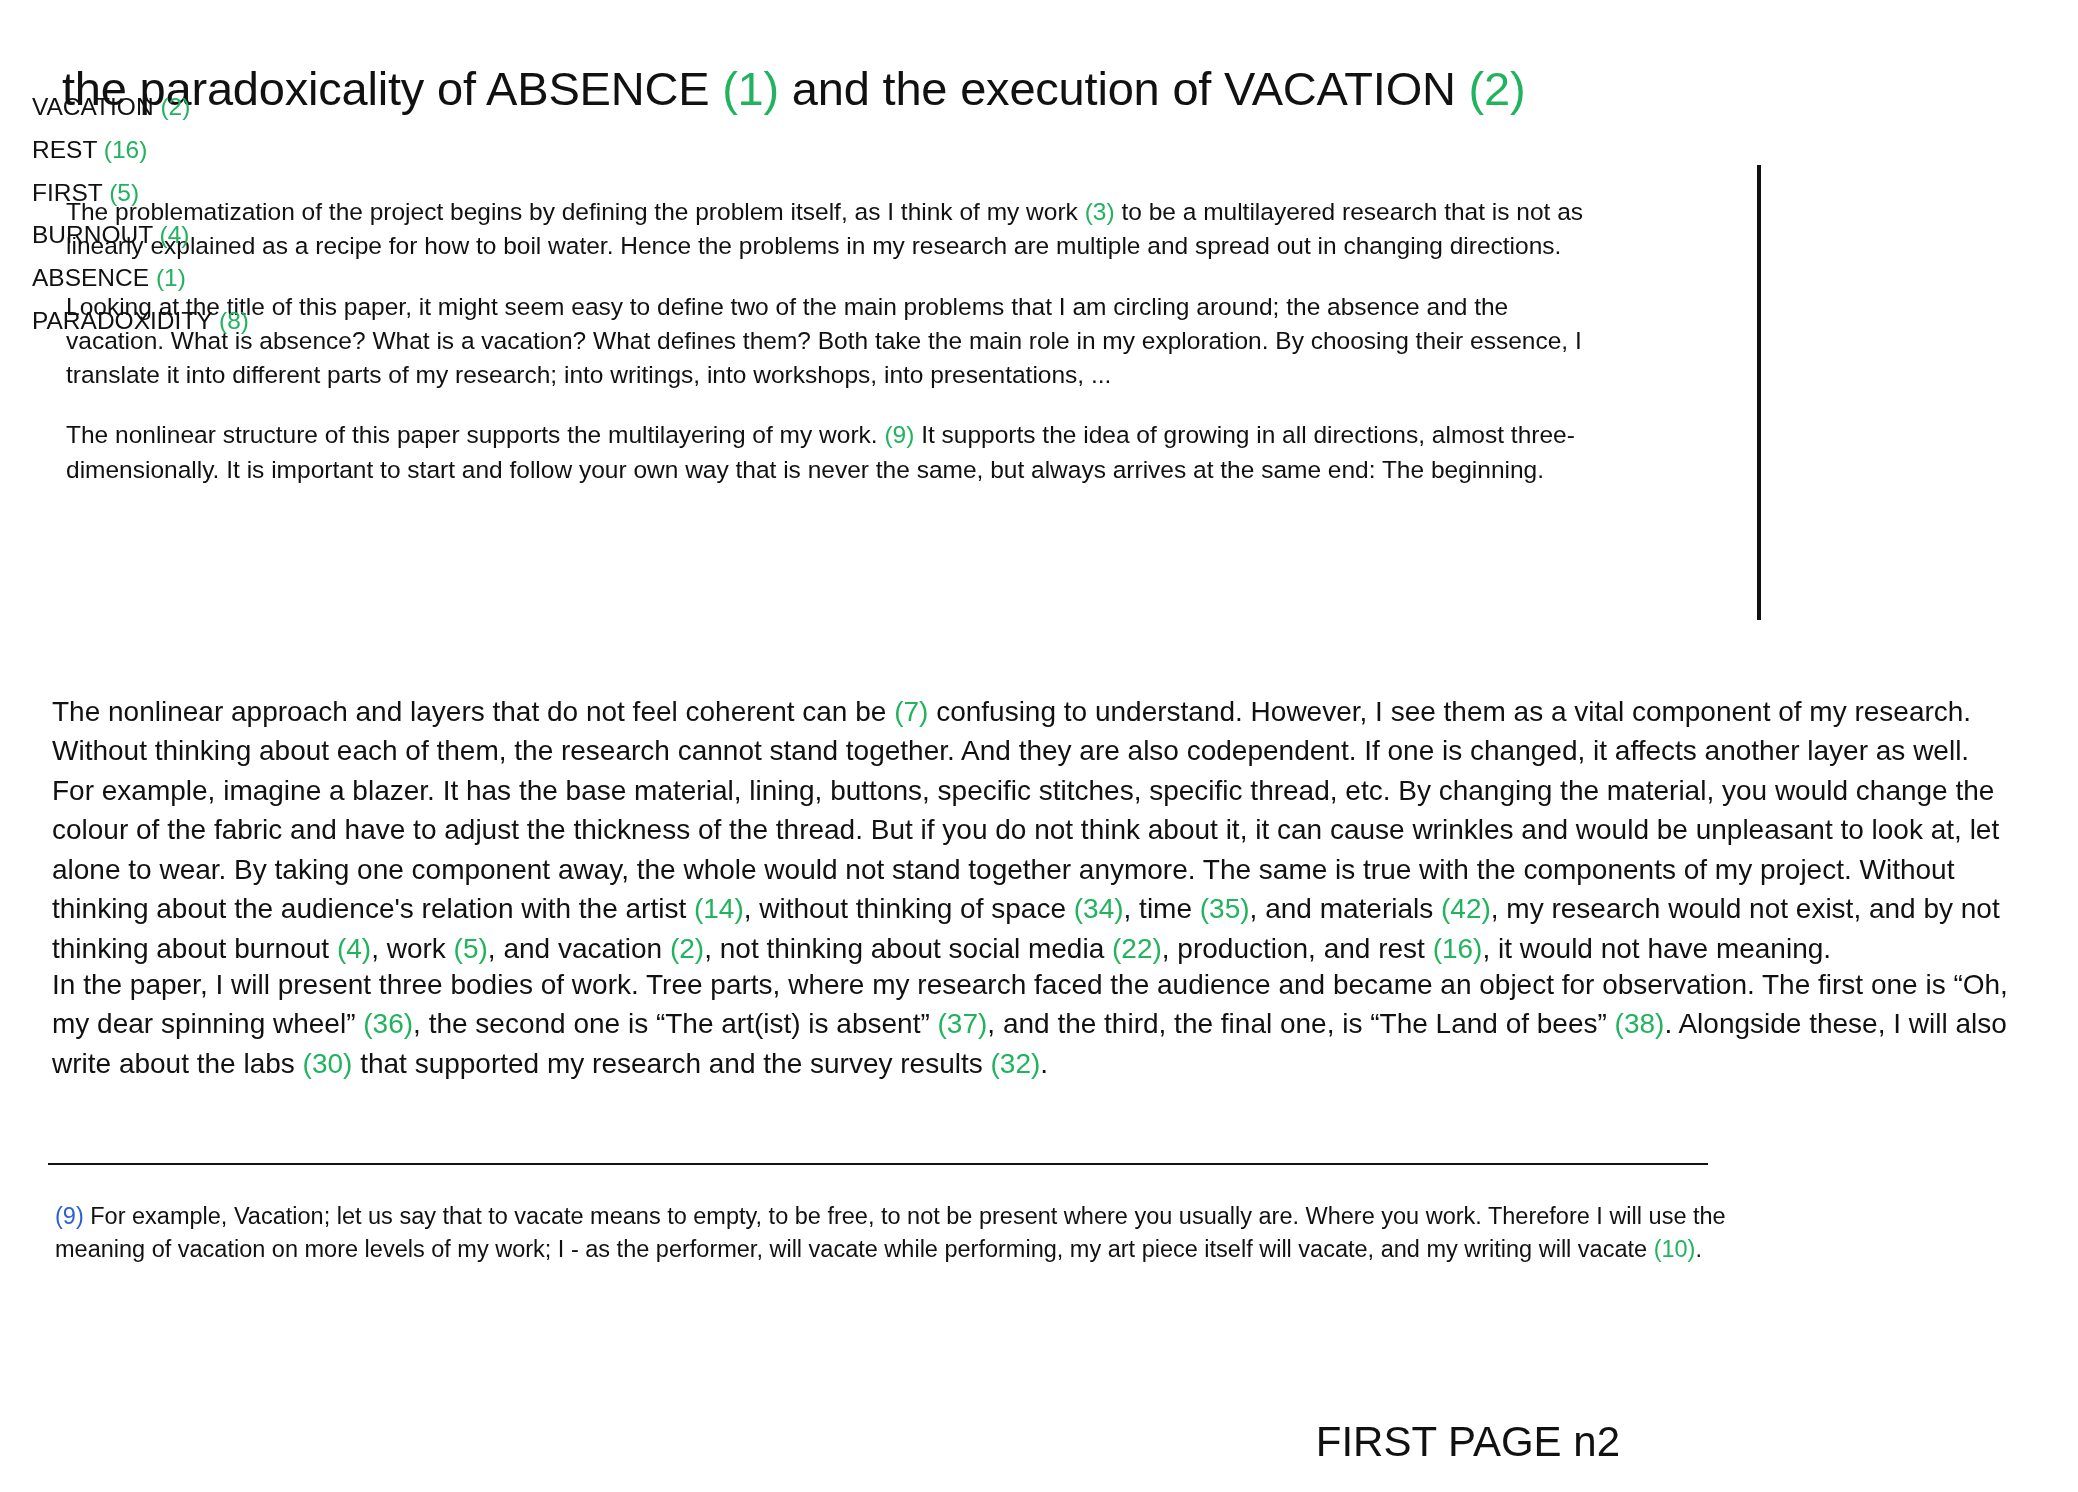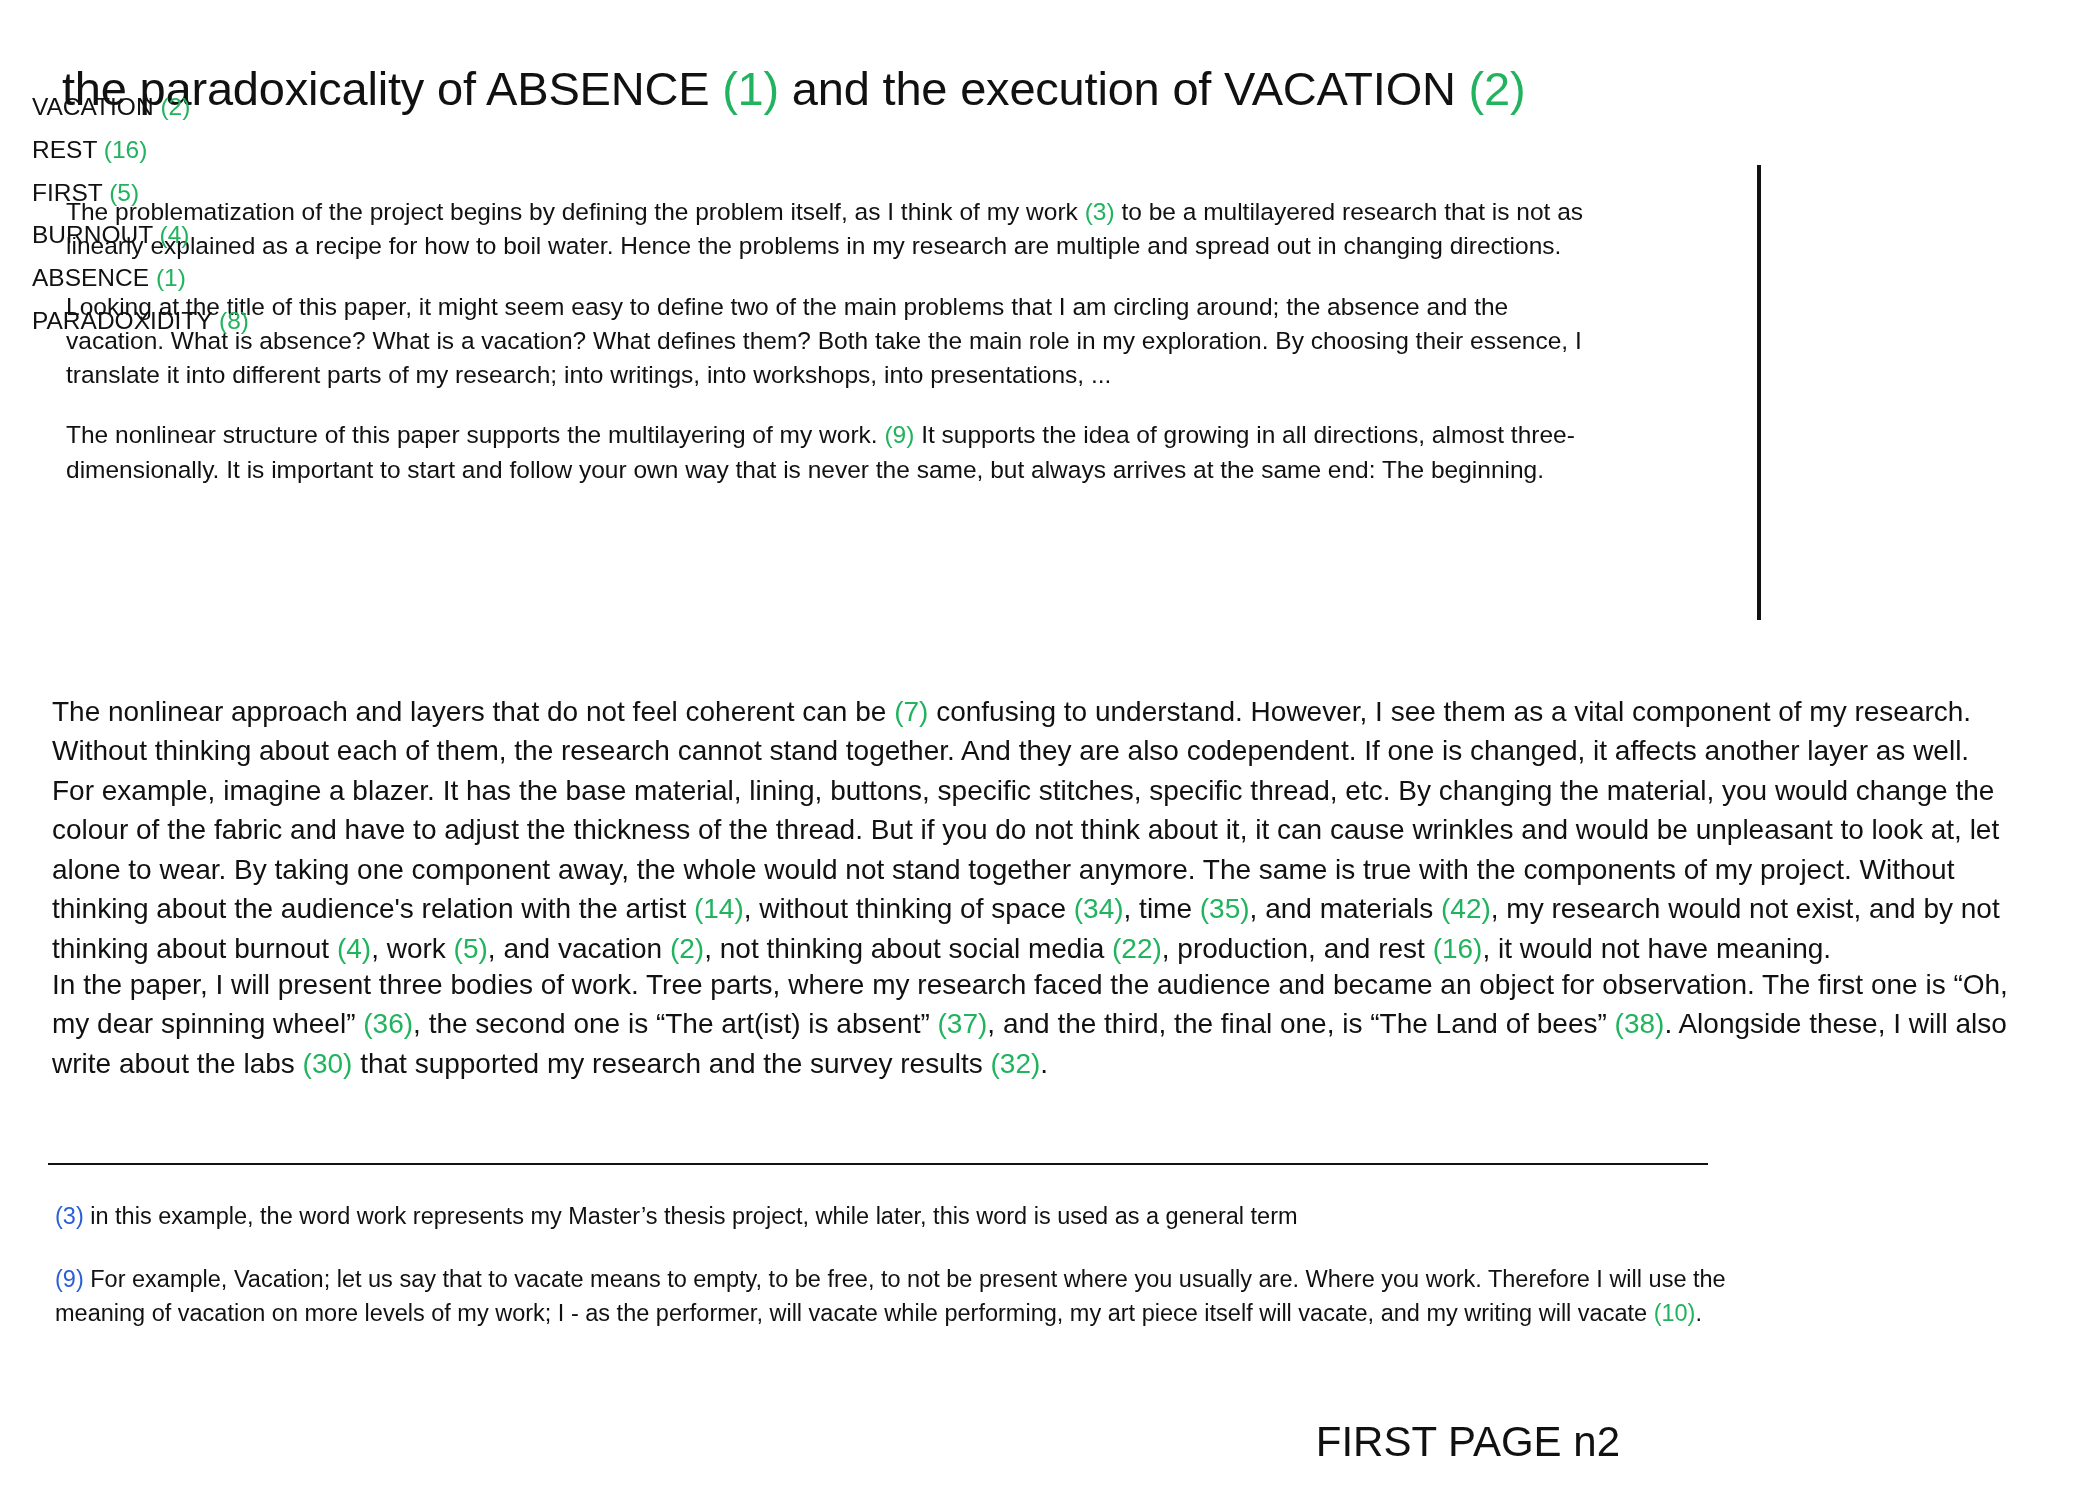--- a/index.html
+++ b/index.html
@@ -132,19 +132,18 @@
     <div><span>PARADOXIDITY</span> <span class="ref">(8)</span></div>
   </div>
 
   <div class="full-block" id="para-layers"><span>The nonlinear approach and layers that do not feel coherent can be </span><span class="ref">(7)</span><span> confusing to understand. However, I see them as a vital component of my research. Without thinking about each of them, the research cannot stand together. And they are also codependent. If one is changed, it affects another layer as well. For example, imagine a blazer. It has the base material, lining, buttons, specific stitches, specific thread, etc. By changing the material, you would change the colour of the fabric and have to adjust the thickness of the thread. But if you do not think about it, it can cause wrinkles and would be unpleasant to look at, let alone to wear. By taking one component away, the whole would not stand together anymore. The same is true with the components of my project. Without thinking about the audience's relation with the artist </span><span class="ref">(14)</span><span>, without thinking of space </span><span class="ref">(34)</span><span>, time </span><span class="ref">(35)</span><span>, and materials </span><span class="ref">(42)</span><span>, my research would not exist, and by not thinking about burnout </span><span class="ref">(4)</span><span>, work </span><span class="ref">(5)</span><span>, and vacation </span><span class="ref">(2)</span><span>, not thinking about social media </span><span class="ref">(22)</span><span>, production, and rest </span><span class="ref">(16)</span><span>, it would not have meaning.</span></div>
 
   <div class="full-block" id="para-bodies"><span>In the paper, I will present three bodies of work. Tree parts, where my research faced the audience and became an object for observation. The first one is “Oh, my dear spinning wheel” </span><span class="ref">(36)</span><span>, the second one is “The art(ist) is absent” </span><span class="ref">(37)</span><span>, and the third, the final one, is “The Land of bees” </span><span class="ref">(38)</span><span>. Alongside these, I will also write about the labs </span><span class="ref">(30)</span><span> that supported my research and the survey results </span><span class="ref">(32)</span><span>.</span></div>
 
   <div class="divider"></div>
 
   <div class="footnotes">
-    <p><span class="ref-blue">(3)</span><span> in this example, the word work represents my Master’s thesis project, while later, this word is used as a general term</span></p>
     <p><span class="ref-blue">(9)</span><span> For example, Vacation; let us say that to vacate means to empty, to be free, to not be present where you usually are. Where you work. Therefore I will use the meaning of vacation on more levels of my work; I - as the performer, will vacate while performing, my art piece itself will vacate, and my writing will vacate </span><span class="ref">(10)</span><span>.</span></p>
   </div>
 
   <div class="footer">FIRST PAGE n2</div>
 
 </div>
 
 </body></html>

